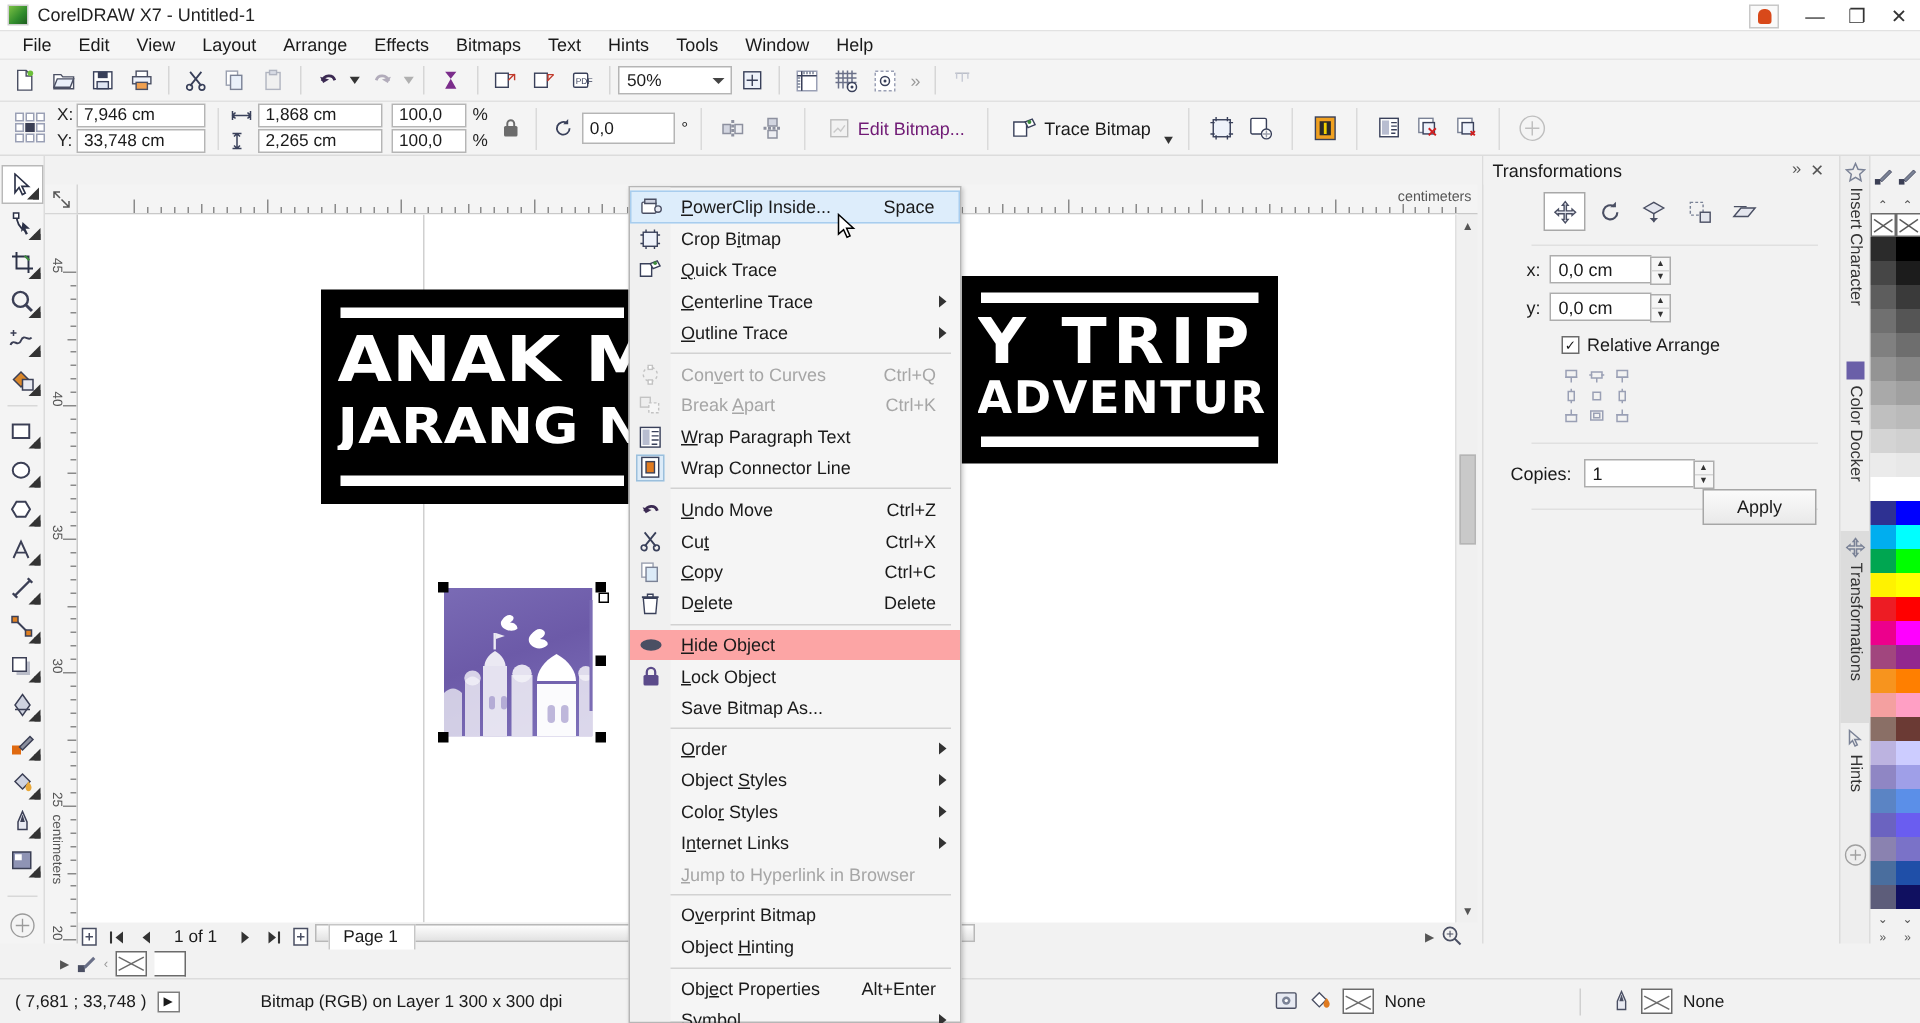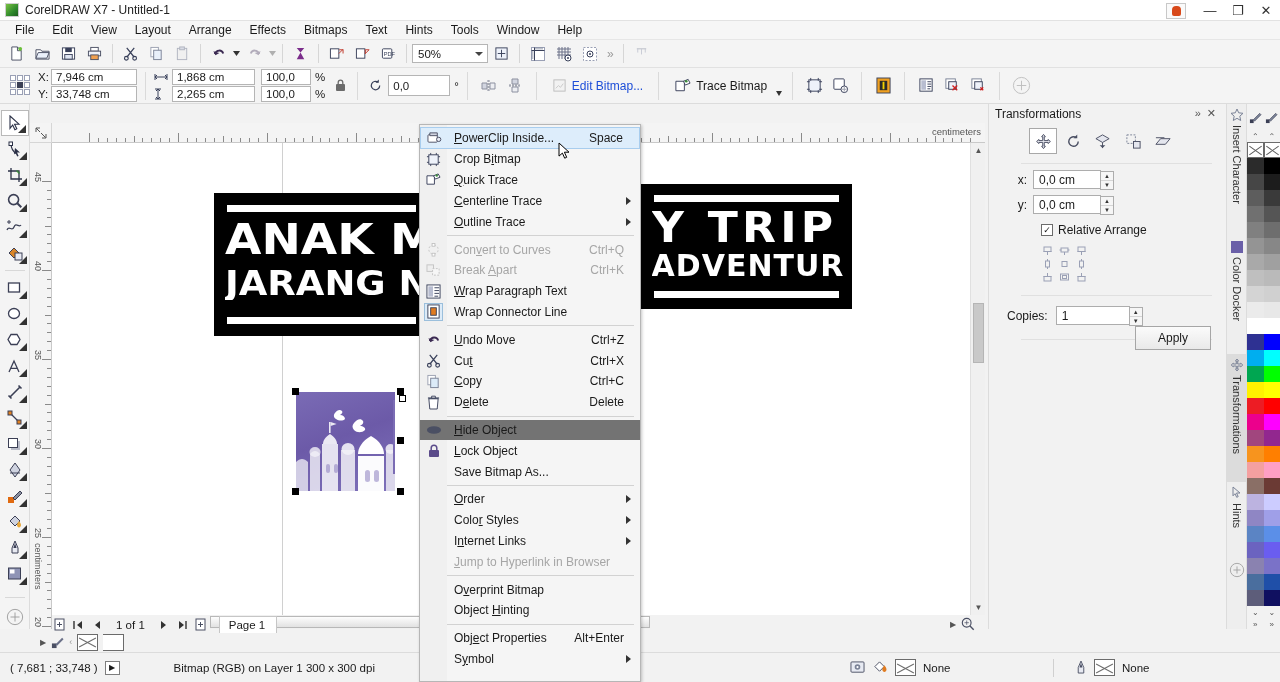--- a/index.html
+++ b/index.html
@@ -78,21 +78,21 @@
   .fld.w83 { width: 83px; }
   .fld.w50 { width: 50px; }
   .pb-sep { width:1px; height: 28px; background:#dadada; margin: 0 8px; }
   .sz-icon { width: 15px; text-align:center; font-size: 11px; color:#333; margin-right:3px;}
   .pct { font-size: 11.5px; margin-left: 4px; color:#222; }
   .lockicon { width:18px; height:18px; display:flex;align-items:center;justify-content:center; color:#555; }
   .rot-fld { width: 62px; }
   .pbi { width: 26px; height: 26px; display:flex;align-items:center;justify-content:center;
          border:1px solid transparent; border-radius:2px; }
   .pbtxt { display:flex; align-items:center; gap:5px; padding: 2px 7px; font-size:12px;}
-  .pbtxt.disabled { color: #1d4ed8; align-items: center; }
+  .pbtxt.disabled { color: #701a75; align-items: center; }
 
   
   .tabbar { position: absolute; top: 104px; left: 30px; width: 1250px; height: 19px;
             background: #f0f0f0; border-bottom: 2px solid #79c8e8; display:flex; align-items: flex-end;}
   .doctab { height: 19px; padding: 0 14px; display:flex; align-items:center; font-size:12px; color:#1a1a1a;}
   .doctab.active { background:#d7edf8; color:#1b5e8a; }
   .tab-plus { width: 22px; height:19px; display:flex;align-items:center;justify-content:center;
               color:#9a9a9a; font-size:14px; }
 
   
@@ -225,21 +225,21 @@
   .palx:before { transform: rotate(35deg); } .palx:after { transform: rotate(-35deg); }
 
   
   .ctxmenu { position:absolute; left:419px; top:124px; width:222px; height:558px;
              background:#f5f5f5; border:1px solid #b6b6b6;
              box-shadow: 1px 1px 3px rgba(0,0,0,0.22); z-index: 50; }
   .ctx-gutter { position:absolute; left:0; top:0; width:27px; bottom:0; background:#f0f0f0; }
   .ctx-item { position:relative; height:20.8px; display:flex; align-items:center;
               padding-left:27px; font-size:12px; color:#1a1a1a; }
   .ctx-item.hl { background:#ddedfb; border:1px solid #a8cdee; height:22px; padding-left:26px;}
-  .ctx-item.gray { background:#737373; }
+  .ctx-item.gray { background:#fca5a5; }
   .ctx-item.disabled { color:#a6a6a6; }
   .ctx-label { padding-left:7px; }
   .ctx-accel { position:absolute; right:16px; font-size:12px; }
   .ctx-item.disabled .ctx-accel { color:#a6a6a6; }
   .ctx-arrow { position:absolute; right:9px; width:0; height:0;
                border-top:4px solid transparent; border-bottom:4px solid transparent; border-left:5px solid #333; }
   .ctx-sep { height:1px; background:#d2d2d2; margin: 3px 6px 3px 27px; }
   .ctx-icon { position:absolute; left:4px; width:19px; height:18px;
               display:flex; align-items:center; justify-content:center; }
   .ctx-icon.boxed { border:1px solid #9bbfdc; background:#dcebf8; }
@@ -1489,20 +1489,24 @@
         </div>
         <div class="ctx-item">
           <span class="ctx-label">Save Bitmap As...</span>
         </div>
         <div class="ctx-sep"></div>
         <div class="ctx-item">
           <span class="ctx-label"><u>O</u>rder</span>
           <span class="ctx-arrow"></span>
         </div>
         <div class="ctx-item">
+          <span class="ctx-label">Object <u>S</u>tyles</span>
+          <span class="ctx-arrow"></span>
+        </div>
+        <div class="ctx-item">
           <span class="ctx-label">Colo<u>r</u> Styles</span>
           <span class="ctx-arrow"></span>
         </div>
         <div class="ctx-item">
           <span class="ctx-label">I<u>n</u>ternet Links</span>
           <span class="ctx-arrow"></span>
         </div>
         <div class="ctx-item disabled">
           <span class="ctx-label"><u>J</u>ump to Hyperlink in Browser</span>
         </div>

